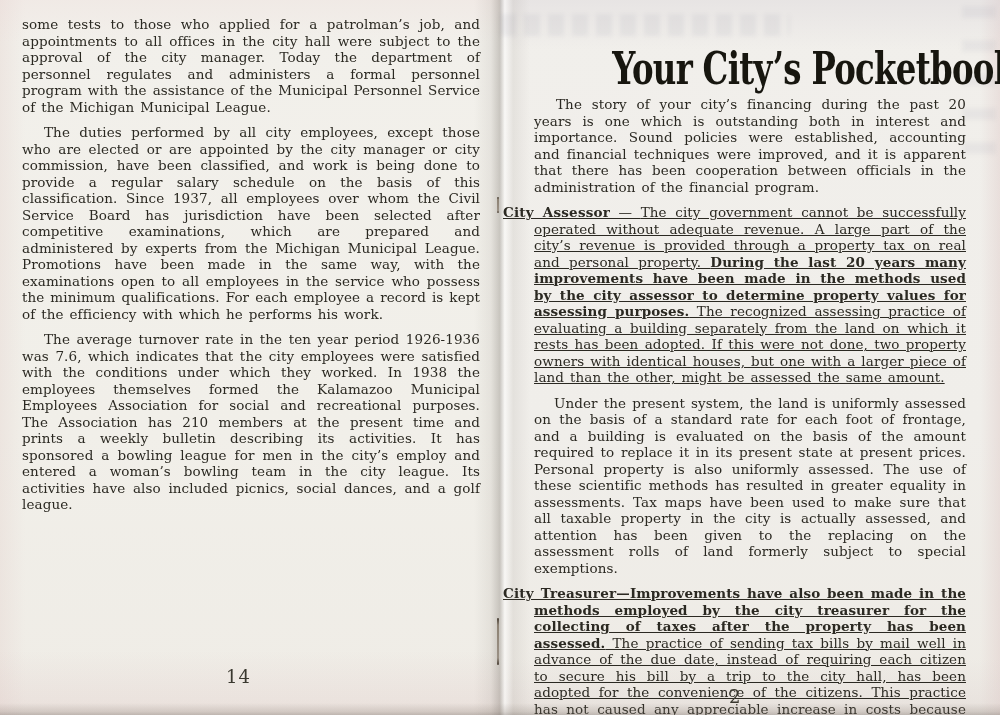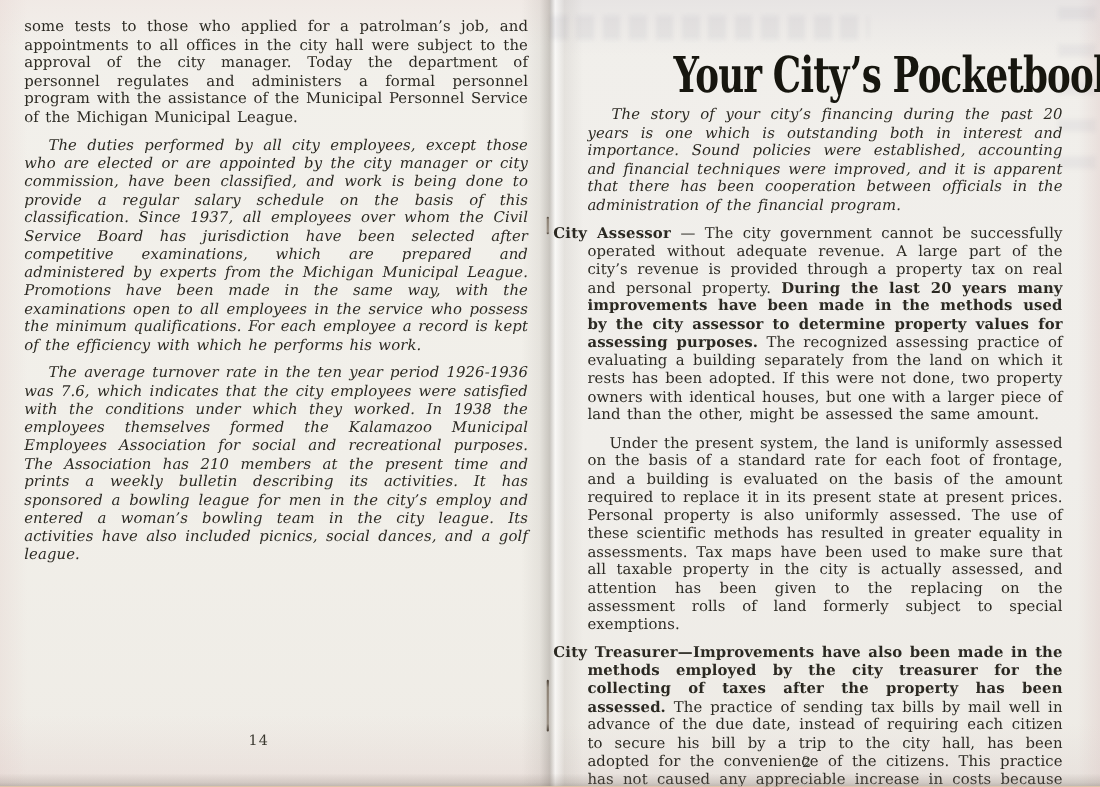--- a/index.html
+++ b/index.html
@@ -1,18 +1,18 @@
 <!DOCTYPE html>
 <html><head>
 <meta charset="utf-8">
 <style>
   html,body{margin:0;padding:0;background:#cfcac4;}
   .scan{
     position:relative;width:1000px;height:715px;overflow:hidden;
-    background:#fdba74;
+    background:#a3a3a3;
     font-family:"DejaVu Serif","Liberation Serif",serif;
     color:#2b2922;
   }
   
   .page{position:absolute;top:0;bottom:0;}
   .page-left{
     left:0;width:500px;
     background:
       linear-gradient(180deg, rgba(236,215,213,0.25) 0%, rgba(255,255,255,0) 6%),
       linear-gradient(0deg, rgba(223,201,199,0.35) 0%, rgba(255,255,255,0) 9%),
@@ -66,38 +66,38 @@
     pointer-events:none;
   }
   
   .body-text{
     position:absolute;font-size:13.5px;line-height:16.5px;
     text-align:justify;letter-spacing:0.1px;word-spacing:1.5px;
   }
   .left-text{left:22px;top:16px;width:458px;}
   .right-text{left:534px;top:96px;width:432px;}
   .body-text p{margin:0 0 9px 0;}
-  .indent{text-indent:22px;font-style:italic;}
-  .hang{margin-left:31px;text-indent:-31px;}
+  .indent{text-indent:22px;}
+  .hang{margin-left:31px;text-indent:-31px;text-decoration:underline;}
   .hang-cont{margin-left:31px;text-indent:20px;}
   .lbl{font-weight:bold;letter-spacing:0.2px;}
   .b{font-weight:bold;}
   .chapter-title{
     position:absolute;left:534px;top:46px;width:432px;height:46px;
     text-align:center;white-space:nowrap;
   }
   .chapter-title .fat{
     display:inline-block;
     font-family:"DejaVu Serif","Liberation Serif",serif;
     font-weight:bold;font-size:45px;line-height:46px;
     transform:scaleX(0.72);transform-origin:center;
     letter-spacing:-1px;color:#17160f;
   }
   .page-num{
-    position:absolute;font-size:13px;letter-spacing:1px;color:#3a382f;
+    position:absolute;font-size:18px;letter-spacing:1px;color:#3a382f;
   }
   .num-left{left:226px;top:666px;}
   .num-right{left:729px;top:686px;}
 </style>
 </head>
 <body>
 
 <div class="scan">
 
   <div class="page page-left"></div>

